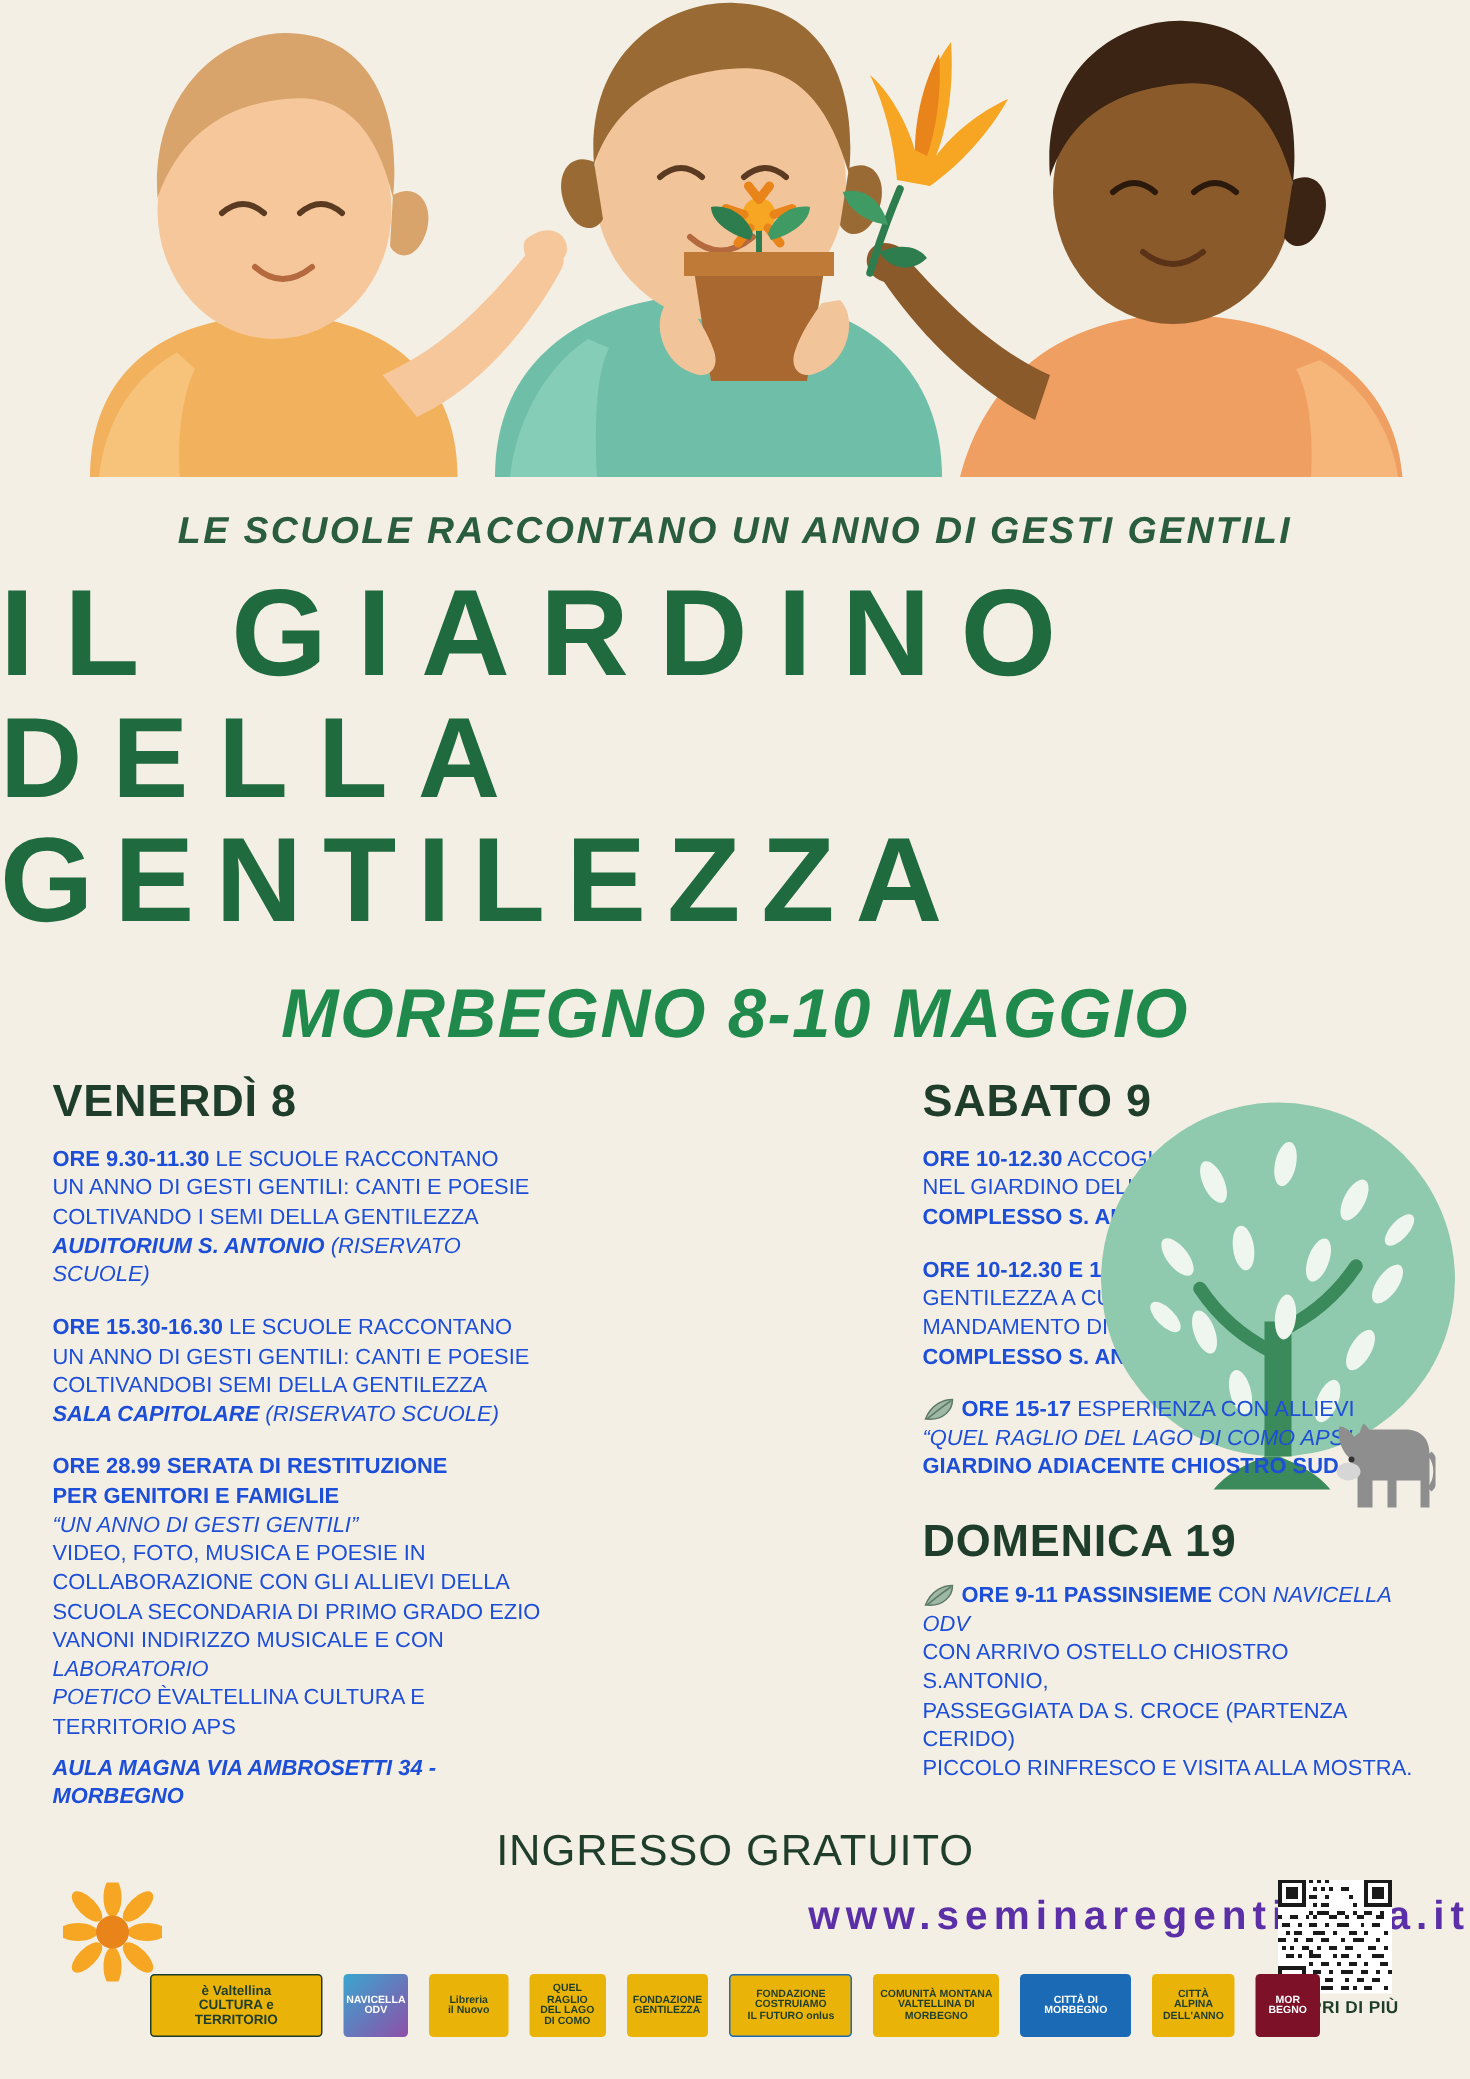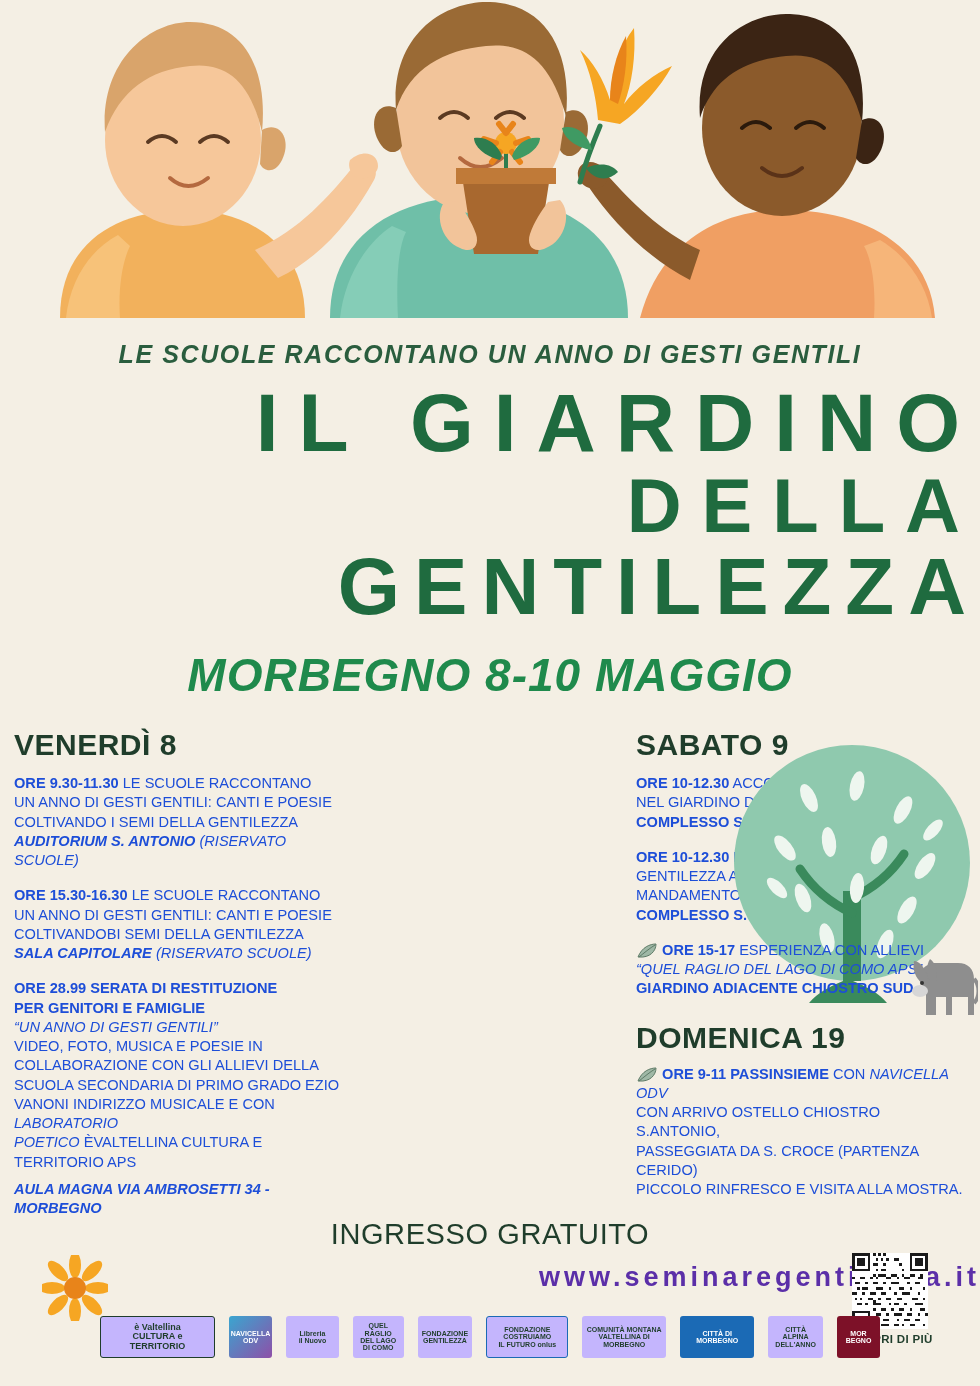--- a/index.html
+++ b/index.html
@@ -28,47 +28,46 @@
   .tagline {
     text-align: center;
     font-style: italic;
     font-weight: bold;
     font-size: 25px;
     letter-spacing: 1.6px;
     color: #2a5d3e;
     margin-top: 22px;
   }
   .maintitle {
-    text-align: right;
+    text-align: left;
     color: #1f6b3f;
     font-weight: bold;
     line-height: 0.98;
     margin-top: 14px;
-    padding-left: 48px;
   }
   .maintitle .l1 { font-size: 82px; letter-spacing: 20px; display:block; }
   .maintitle .l2 { font-size: 76px; letter-spacing: 20px; display:block; margin-top: 6px;}
   .maintitle .l3 { font-size: 80px; letter-spacing: 14px; display:block; margin-top: 4px;}
   .subtitle {
     text-align:center;
     font-size: 46px;
     font-weight: bold;
     font-style: italic;
     color: #1f8a4c;
     letter-spacing: 1px;
     margin-top: 22px;
   }
 
   
   .columns {
     position: relative;
-    margin-top: 26px;
+    margin-top: 16px;
     padding: 0 14px;
     display: flex;
-    justify-content: space-between;
+    justify-content: center;
   }
   .col-left { width: 330px; }
   .col-right { width: 330px; }
   .col-mid { width: 250px; position: relative; }
 
   .dayhead {
     font-size: 30px;
     font-weight: bold;
     color: #1f3d2b;
     letter-spacing: 0.5px;
@@ -156,21 +155,21 @@
   .logo {
     height: 42px;
     display:flex;
     align-items:center;
     justify-content:center;
     font-size: 7px;
     line-height: 1.05;
     text-align:center;
     border-radius: 3px;
     padding: 3px 4px;
-    background: #c4b5fd;
+    background: #eab308;
     color:#1f3d2b;
     font-weight: bold;
     overflow:hidden;
   }
   .logo.l1 { width: 118px; border:1px solid #1f3d2b; font-size: 9px;}
   .logo.l2 { width: 44px; background:#ffffff; }
   .logo.l3 { width: 54px; }
   .logo.l4 { width: 52px; }
   .logo.l5 { width: 56px; }
   .logo.l6 { width: 84px; }

